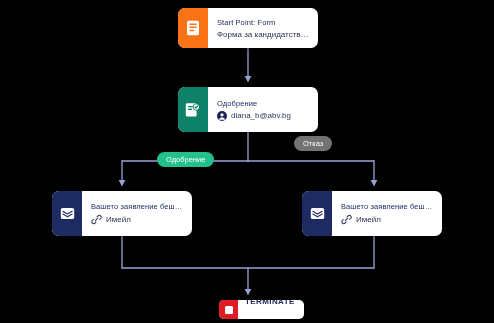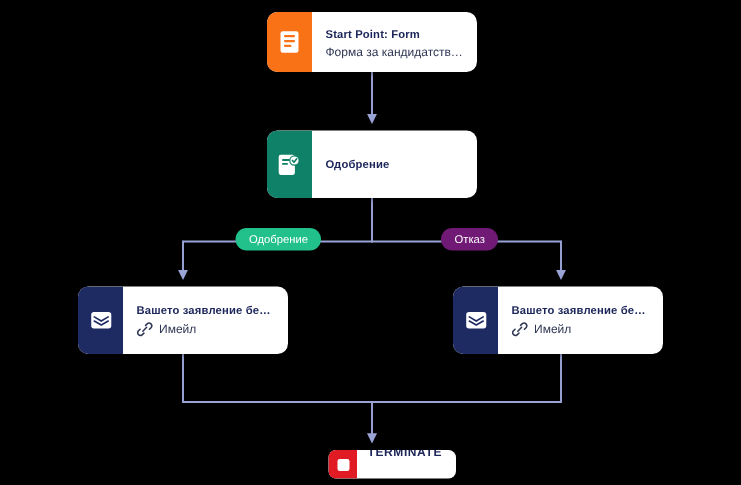--- a/index.html
+++ b/index.html
@@ -45,21 +45,21 @@
     flex: 1 1 auto;
     min-width: 0;
     padding: 6px 9px 6px 9px;
     display: flex;
     flex-direction: column;
     justify-content: center;
     gap: 3px;
   }
   .node-title {
     font-size: 7.5px;
-    font-weight: bold;
+    font-weight: normal;
     color: #1b2559;
     letter-spacing: 0.1px;
     white-space: nowrap;
     overflow: hidden;
     text-overflow: ellipsis;
   }
   .node-sub {
     font-size: 8px;
     color: #2e3653;
     white-space: nowrap;
@@ -92,21 +92,21 @@
     height: 15px;
     line-height: 15px;
     padding: 0 9px;
     border-radius: 9px;
     font-size: 7.5px;
     color: #ffffff;
     white-space: nowrap;
     z-index: 4;
   }
   #label-approve { left: 157px; top: 152px; background: #22c08a; }
-  #label-reject  { left: 294px; top: 152px; background: #701a75; text-align: right; }
+  #label-reject  { left: 294px; top: 136px; background: #737373; text-align: right; }
 
   
   #node-terminate {
     position: absolute;
     left: 219px;
     top: 300px;
     height: 19px;
     display: flex;
     align-items: stretch;
     background: #ffffff;
@@ -194,20 +194,30 @@
         <path d="M2.2 1.2 h8.0 a1.4 1.4 0 0 1 1.4 1.4 v10.6 a1.4 1.4 0 0 1 -1.4 1.4 h-8.0 a1.4 1.4 0 0 1 -1.4 -1.4 v-10.6 a1.4 1.4 0 0 1 1.4 -1.4 z" fill="#ffffff"></path>
         <rect x="3.0" y="4.0" width="5.2" height="1.3" rx="0.6" fill="#0f8168"></rect>
         <rect x="3.0" y="6.6" width="4.0" height="1.3" rx="0.6" fill="#0f8168"></rect>
         <circle cx="11.3" cy="5.0" r="3.5" fill="#0f8168"></circle>
         <circle cx="11.3" cy="5.0" r="2.7" fill="#ffffff"></circle>
         <path d="M9.9 5.0 L11.0 6.1 L12.8 3.9" stroke="#0f8168" stroke-width="1.1" fill="none" stroke-linecap="round" stroke-linejoin="round"></path>
       </svg>
     </div>
     <div class="node-body">
       <div class="node-title">Одобрение</div>
+      <div class="node-sub">
+        <span style="flex:0 0 auto;display:flex;align-items:center;">
+          <svg width="10" height="10" viewBox="0 0 12 12" aria-hidden="true">
+            <circle cx="6" cy="6" r="6" fill="#1b2559"></circle>
+            <circle cx="6" cy="4.6" r="1.9" fill="#ffffff"></circle>
+            <path d="M2.2 10.4 a3.9 3.9 0 0 1 7.6 0 z" fill="#ffffff"></path>
+          </svg>
+        </span>
+        <span class="node-sub-text">diana_b@abv.bg</span>
+      </div>
     </div>
   </div>
 
   <div class="branch-label" id="label-approve">Одобрение</div>
   <div class="branch-label" id="label-reject">Отказ</div>
 
   <div class="node" id="node-mail-ok">
     <div class="node-icon icon-navy">
       <svg width="15" height="13" viewBox="0 0 16 14" aria-hidden="true">
         <rect x="0.8" y="1.0" width="14.4" height="12.0" rx="2.0" fill="#ffffff"></rect>

